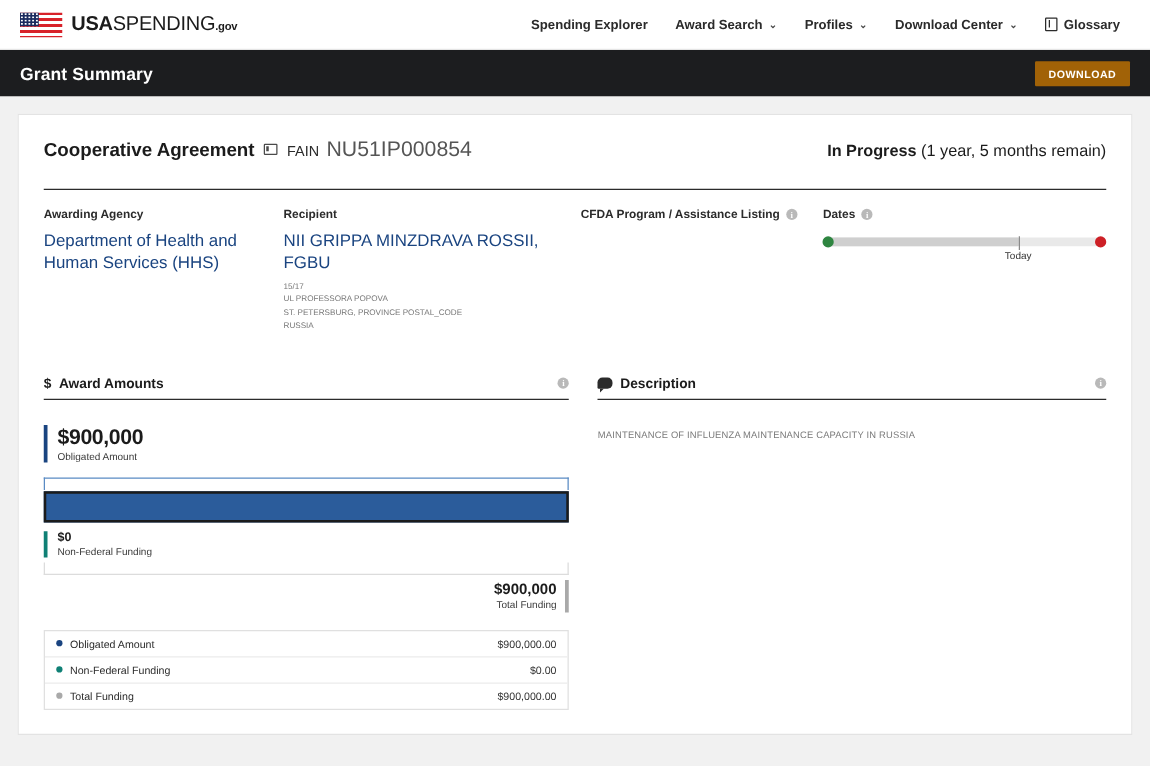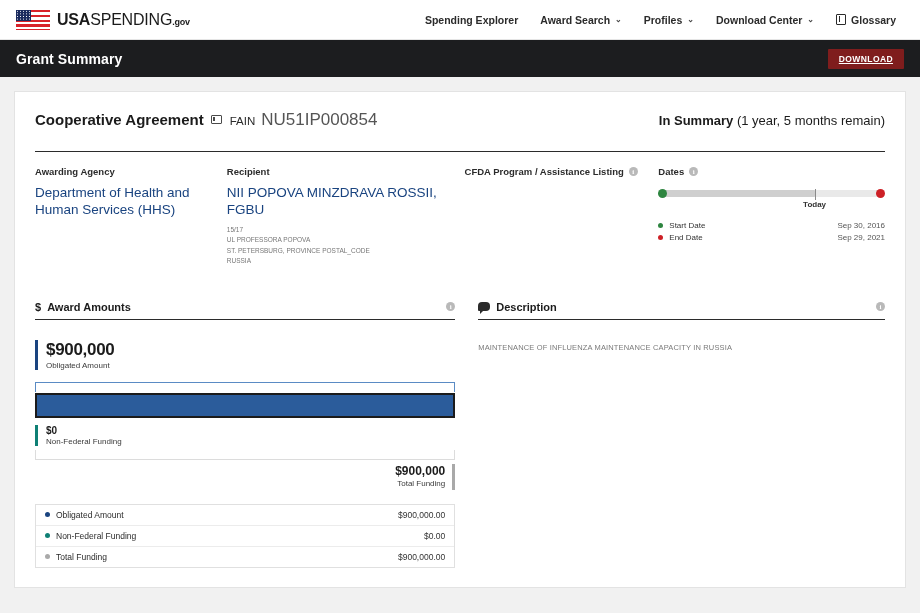--- a/index.html
+++ b/index.html
@@ -58,25 +58,24 @@
     height: 37px; background: #1c1d1f;
     display: flex; align-items: center;
     padding: 0 16px;
   }
   .banner-title {
     color: #ffffff; font-size: 14px; font-weight: 700;
     letter-spacing: 0.1px;
   }
   .download-btn {
     margin-left: auto;
-    background: #7f1d1d; color: #fff;
+    background: #a16207; color: #fff;
     font-size: 8.5px; font-weight: 700; letter-spacing: 0.4px;
     padding: 5px 11px; border: none; cursor: pointer;
     border-radius: 1px;
-    text-decoration: underline;
   }
 
   
   .page { padding: 14px; height: calc(613px - 77px); }
   .card {
     background: #ffffff; border: 1px solid #e3e3e3;
     height: 497px; padding: 18px 20px 0 20px; position: relative;
   }
 
   
@@ -141,21 +140,21 @@
     background: #cfcfcf; border-radius: 1px;
   }
   .tl-dot { position: absolute; top: 1.5px; width: 9px; height: 9px; border-radius: 50%; }
   .tl-dot.start { left: 0; background: #2e8540; }
   .tl-dot.end { right: 0; background: #cd2026; }
   .tl-today-mark {
     position: absolute; top: 2px; width: 1px; height: 11px; background: #8a8a8a;
   }
   .tl-today-label {
     position: absolute; top: 13px; font-size: 8px; color: #333;
-    font-weight: 700; transform: translateX(-50%);
+    font-weight: 400; transform: translateX(-50%);
   }
   .dates-rows { margin-top: 12px; }
   .drow {
     display: flex; align-items: center;
     font-size: 8px; color: #333; margin-bottom: 3px;
   }
   .ddot { width: 5px; height: 5px; border-radius: 50%; margin-right: 6px; }
   .ddot.green { background: #2e8540; }
   .ddot.red { background: #cd2026; }
   .dval { margin-left: auto; color: #555; }
@@ -277,35 +276,35 @@
 
 <div class="page">
   <div class="card">
 
     <div class="awardhead">
       <span class="awardtype">Cooperative Agreement</span>
       <span class="award-icon"></span>
       <span class="fain-label">FAIN</span>
       <span class="fain-value">NU51IP000854</span>
       <span class="status">
-        <span class="s1">In Summary</span>
+        <span class="s1">In Progress</span>
         <span class="s2">(1 year, 5 months remain)</span>
       </span>
     </div>
 
     <div class="overview">
 
       <div class="ov-col agency">
         <div class="ov-label">Awarding Agency</div>
         <div class="ov-link">Department of Health and Human Services (HHS)</div>
       </div>
 
       <div class="ov-col recipient">
         <div class="ov-label">Recipient</div>
-        <div class="ov-link">NII POPOVA MINZDRAVA ROSSII, FGBU</div>
+        <div class="ov-link">NII GRIPPA MINZDRAVA ROSSII, FGBU</div>
         <div class="addr">
           <div>15/17</div>
           <div>UL PROFESSORA POPOVA</div>
           <div>ST. PETERSBURG, PROVINCE POSTAL_CODE</div>
           <div>RUSSIA</div>
         </div>
       </div>
 
       <div class="ov-col cfda">
         <div class="ov-label">
@@ -320,32 +319,20 @@
           <span class="info-i">i</span>
         </div>
         <div class="timeline">
           <div class="tl-track">
             <div class="tl-fill" id="tl-fill" style="width: 70%;"></div>
           </div>
           <div class="tl-dot start"></div>
           <div class="tl-dot end"></div>
           <div class="tl-today-mark" id="tl-mark" style="left: calc(70% - 2.4px);"></div>
           <div class="tl-today-label" id="tl-label" style="left: calc(70% - 2.4px);">Today</div>
-        </div>
-        <div class="dates-rows">
-          <div class="drow">
-            <span class="ddot green"></span>
-            <span>Start Date</span>
-            <span class="dval">Sep 30, 2016</span>
-          </div>
-          <div class="drow">
-            <span class="ddot red"></span>
-            <span>End Date</span>
-            <span class="dval">Sep 29, 2021</span>
-          </div>
         </div>
       </div>
     </div>
 
     <div class="panels">
 
       <div class="panel-left">
         <div class="panel-head">
           <span class="dollar-glyph">$</span>
           <span class="panel-title">Award Amounts</span>

